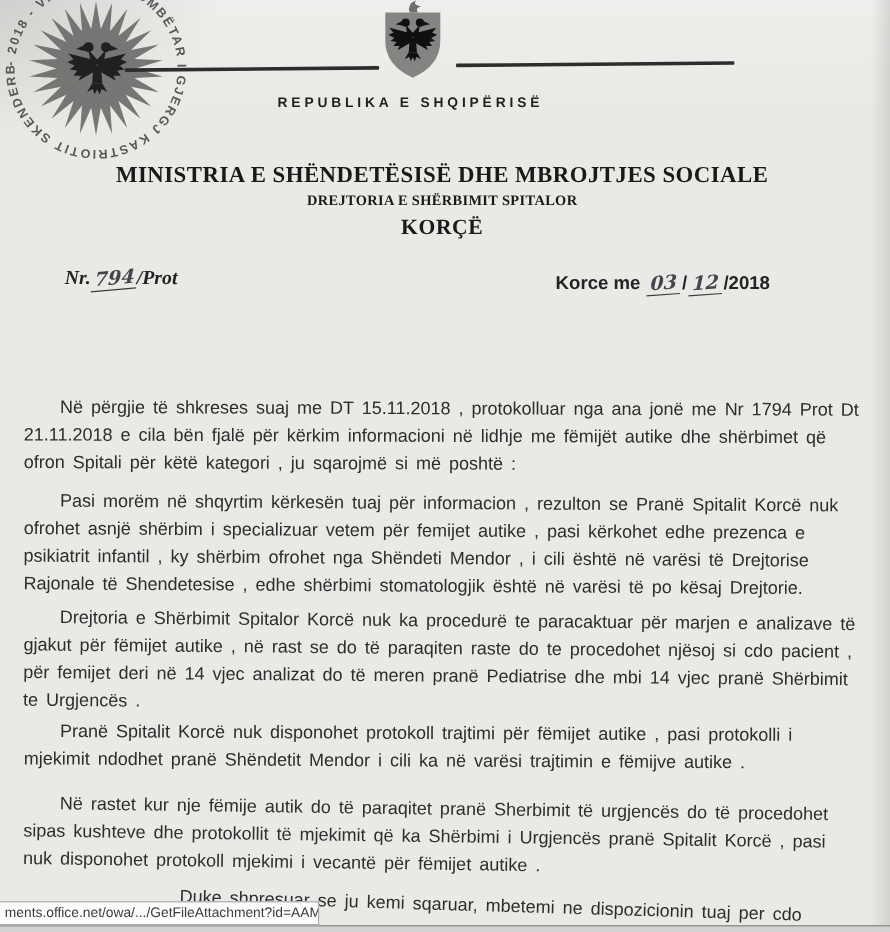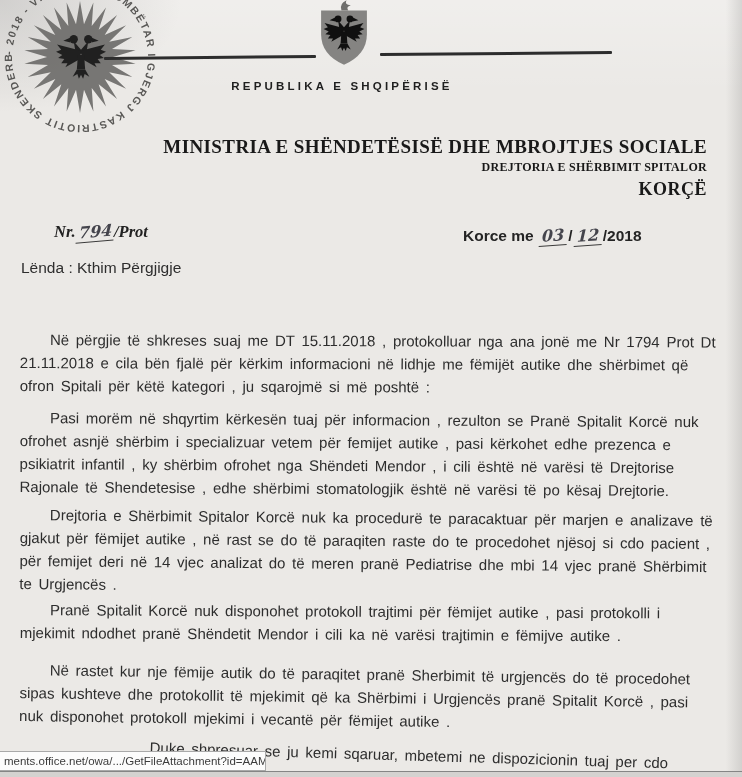--- a/index.html
+++ b/index.html
@@ -20,21 +20,21 @@
   .stamp text{font-family:"Liberation Sans",sans-serif;font-weight:bold;font-size:10.5px;letter-spacing:1.6px;fill:#4d4c4a;}
   .shield{position:absolute;left:316px;top:0px;width:56px;height:70px;}
   .rule{position:absolute;height:2.6px;background:#2d2d2d;border-radius:1px;}
   .rule-left{left:104px;top:56px;width:212px;transform:rotate(-0.5deg);}
   .rule-right{left:380px;top:52px;width:232px;transform:rotate(-0.5deg);}
   .republic{
     position:absolute;left:212px;top:72px;width:260px;
     text-align:center;font-weight:bold;font-size:11.5px;letter-spacing:3.2px;color:#1f1f1f;margin-top:8px;
   }
   
-  .heading{position:absolute;left:30px;right:35px;text-align:right;
+  .heading{position:absolute;left:30px;right:35px;text-align:center;
     font-family:"Liberation Serif", serif;font-weight:bold;color:#191919;}
   .ministry{top:136px;font-size:19px;letter-spacing:0.4px;}
   .directorate{top:160px;font-size:12px;letter-spacing:0.3px;}
   .city{top:179px;font-size:18px;letter-spacing:0.5px;}
   
   .nr{position:absolute;left:54px;top:222px;font-family:"Liberation Serif",serif;
       font-weight:bold;font-style:italic;font-size:16.5px;color:#222;}
   .hand{font-family:"DejaVu Serif",serif;font-style:italic;color:#44444c;display:inline-block;transform:rotate(-4deg) skewX(-6deg);}
   .nr .hand{font-size:16px;border-bottom:1.6px solid #3a3a3a;padding:0 2px 0 3px;transform:rotate(-5deg) skewX(-8deg);}
   .date{position:absolute;left:463px;top:226px;font-size:15.5px;font-weight:bold;color:#242424;}
@@ -102,21 +102,20 @@
   </svg>
   <div class="republic">REPUBLIKA E SHQIPËRISË</div>
 
   <div class="heading ministry">MINISTRIA E SHËNDETËSISË DHE MBROJTJES SOCIALE</div>
   <div class="heading directorate">DREJTORIA E SHËRBIMIT SPITALOR</div>
   <div class="heading city">KORÇË</div>
 
   <div class="nr"><span>Nr.</span><span class="hand">794</span><span>/Prot</span></div>
   <div class="date"><span>Korce me</span> <span class="hand">03</span><span>/</span><span class="hand">12</span><span>/2018</span></div>
 
-  <div class="subject">Lënda : Kthim Përgjigje</div>
 
   <p class="para p1">Në përgjie të shkreses suaj me DT 15.11.2018 , protokolluar nga ana jonë me  Nr 1794 Prot Dt 21.11.2018 e cila bën fjalë për kërkim informacioni në lidhje me fëmijët autike dhe shërbimet që ofron Spitali për këtë kategori , ju sqarojmë si më poshtë :</p>
   <p class="para p2">Pasi morëm në shqyrtim kërkesën tuaj  për  informacion , rezulton se Pranë Spitalit Korcë nuk ofrohet asnjë shërbim  i  specializuar vetem për  femijet autike , pasi kërkohet  edhe prezenca e psikiatrit infantil , ky shërbim ofrohet nga Shëndeti Mendor , i cili është në varësi të Drejtorise  Rajonale  të  Shendetesise , edhe  shërbimi  stomatologjik  është  në  varësi  të  po kësaj Drejtorie.</p>
   <p class="para p3">Drejtoria e Shërbimit Spitalor Korcë nuk ka procedurë te paracaktuar për marjen e analizave të gjakut për fëmijet autike , në rast se do të paraqiten raste do te procedohet njësoj si  cdo  pacient , për femijet deri  në  14  vjec  analizat  do  të  meren  pranë  Pediatrise  dhe  mbi  14 vjec  pranë  Shërbimit  te Urgjencës .</p>
   <p class="para p4">Pranë  Spitalit  Korcë  nuk  disponohet  protokoll  trajtimi  për  fëmijet  autike , pasi protokolli i mjekimit  ndodhet  pranë  Shëndetit  Mendor  i  cili  ka  në varësi  trajtimin e  fëmijve  autike .</p>
   <p class="para p5">Në  rastet  kur  nje  fëmije autik  do  të paraqitet pranë Sherbimit të urgjencës  do të procedohet sipas kushteve dhe protokollit  të  mjekimit  që  ka  Shërbimi  i Urgjencës  pranë  Spitalit  Korcë , pasi nuk disponohet protokoll mjekimi  i  vecantë  për  fëmijet  autike .</p>
   <div class="closing">Duke shpresuar se ju kemi sqaruar, mbetemi ne dispozicionin tuaj per cdo paqartësi !</div>
 
   <div class="statusbar"><span>ments.office.net/owa/.../GetFileAttachment?id=AAMkADIyZWUyNDQzL...</span></div>
   <div class="bottom-strip"></div>

